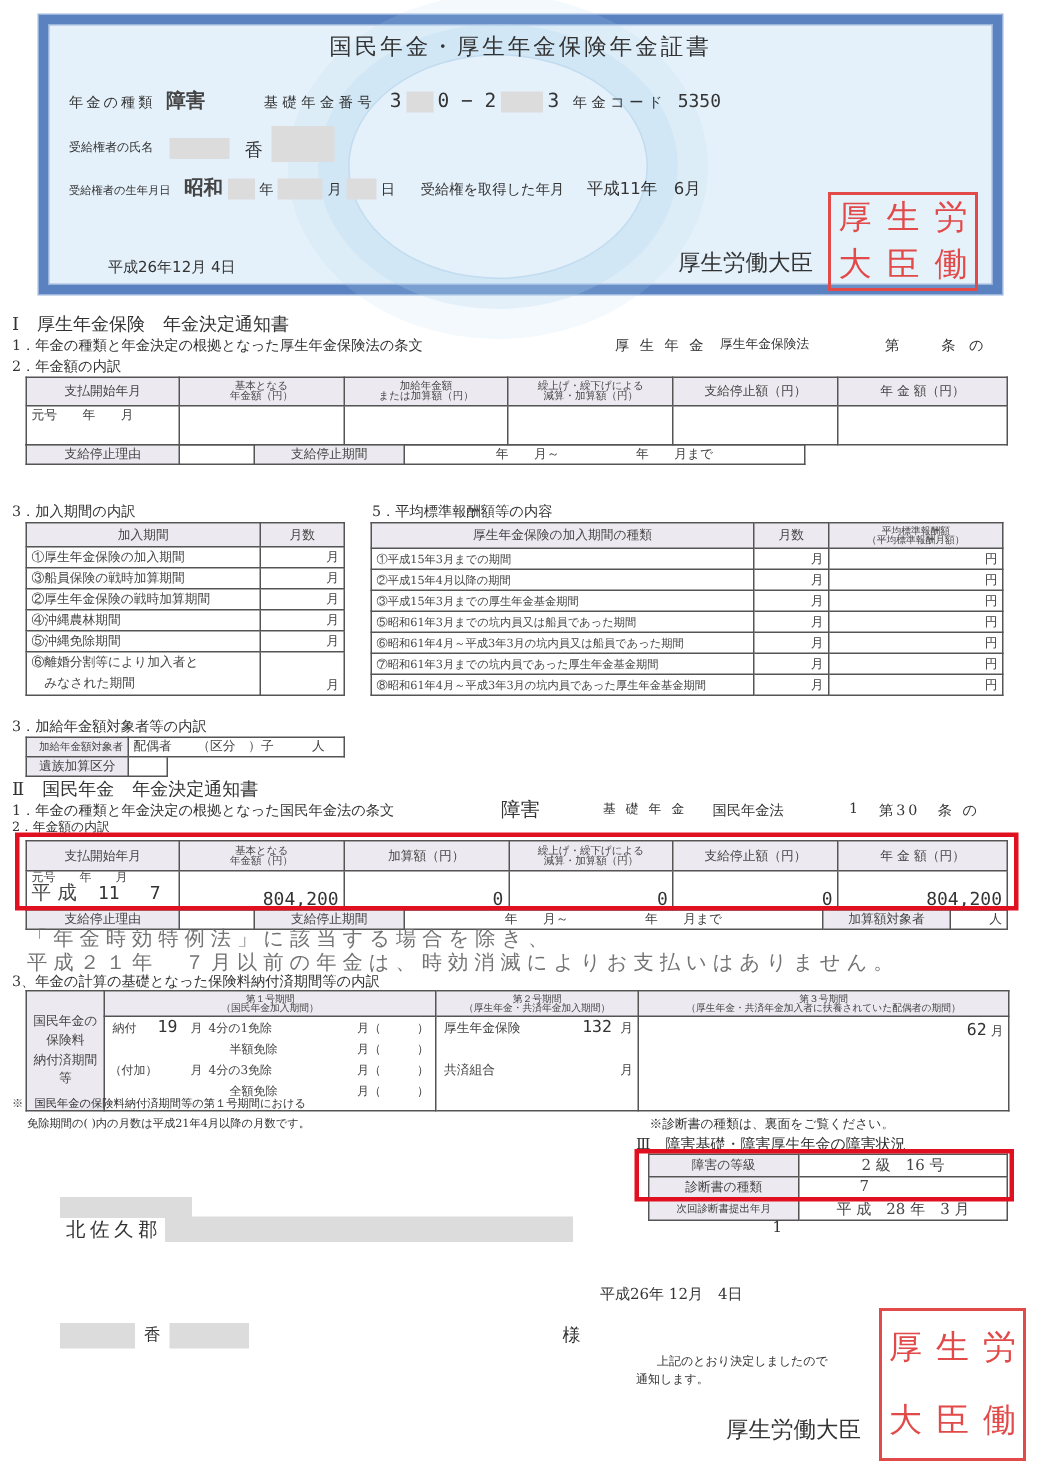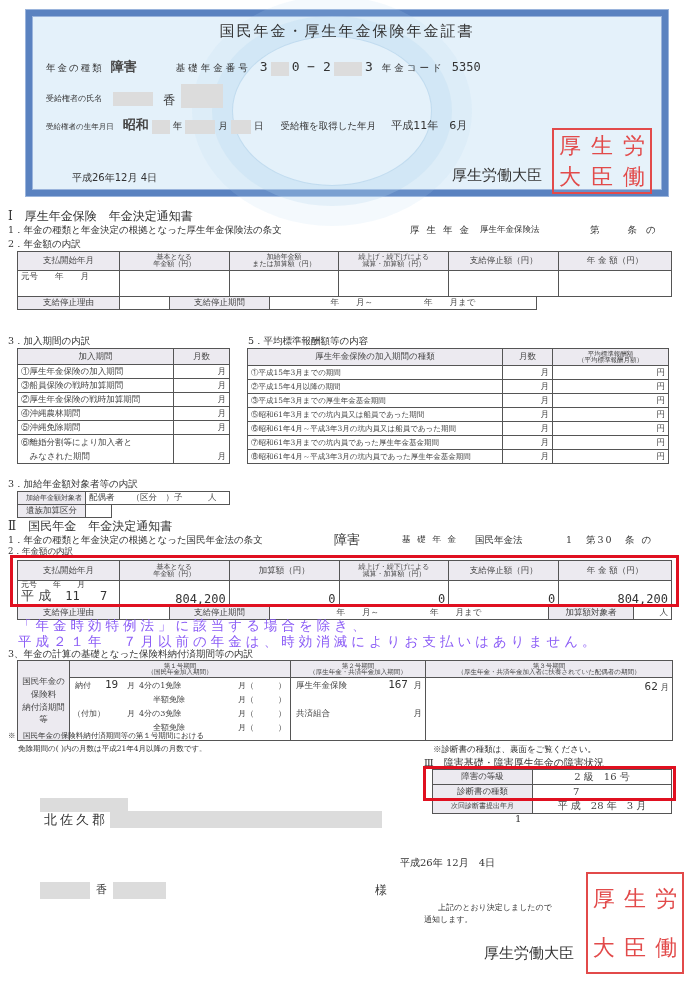--- a/index.html
+++ b/index.html
@@ -36,21 +36,21 @@
 
   table { border-collapse: collapse; position: absolute; font-family: "DejaVu Serif", serif; color: #444; }
   td, th { border: 1px solid #555; font-weight: normal; padding: 0 3px; font-size: 8.5px; white-space: nowrap; }
   th { background: #eceaf0; text-align: center; }
   .hdr { background: #eceaf0; text-align: center; }
   .r { text-align: right; }
   .num { font-family: "DejaVu Sans Mono", monospace; font-size: 12px; color: #333; }
 
   .redbox { position: absolute; border: 3px solid #e01020; pointer-events: none; }
 
-  .big-notice { position: absolute; font-family: "DejaVu Serif", serif; font-size: 13.5px; color: #8b5cf6; letter-spacing: 4px; white-space: nowrap; }
+  .big-notice { position: absolute; font-family: "DejaVu Serif", serif; font-size: 13.5px; color: #737373; letter-spacing: 4px; white-space: nowrap; }
 </style>
 </head>
 <body>
 
 <div class="cert">
   <div class="cert-rosette"></div>
   <div class="cert-title">国民年金・厚生年金保険年金証書</div>
 
   <div class="cert-row" style="top:42px;">
     <span style="letter-spacing:2px;">年金の種類</span>
@@ -330,21 +330,21 @@
         <span style="position:absolute;left:80px;top:42px;">全額免除</span>
         <span style="position:absolute;left:165px;top:0;">月（　　　）</span>
         <span style="position:absolute;left:165px;top:14px;">月（　　　）</span>
         <span style="position:absolute;left:165px;top:28px;">月（　　　）</span>
         <span style="position:absolute;left:165px;top:42px;">月（　　　）</span>
       </div>
     </td>
     <td style="vertical-align:top;padding:2px 3px;">
       <div style="position:relative;height:58px;font-size:8.5px;">
         <span style="position:absolute;left:2px;top:0;">厚生年金保険</span>
-        <span class="num" style="position:absolute;right:14px;top:-2px;font-size:11px;">167</span>
+        <span class="num" style="position:absolute;right:14px;top:-2px;font-size:11px;">132</span>
         <span style="position:absolute;right:0;top:0;">月</span>
         <span style="position:absolute;left:2px;top:28px;">共済組合</span>
         <span style="position:absolute;right:0;top:28px;">月</span>
       </div>
     </td>
     <td style="vertical-align:top;padding:2px 3px;">
       <div style="text-align:right;">
         <span class="num" style="font-size:11px;">62</span>
         <span style="font-size:8.5px;">月</span>
       </div>

